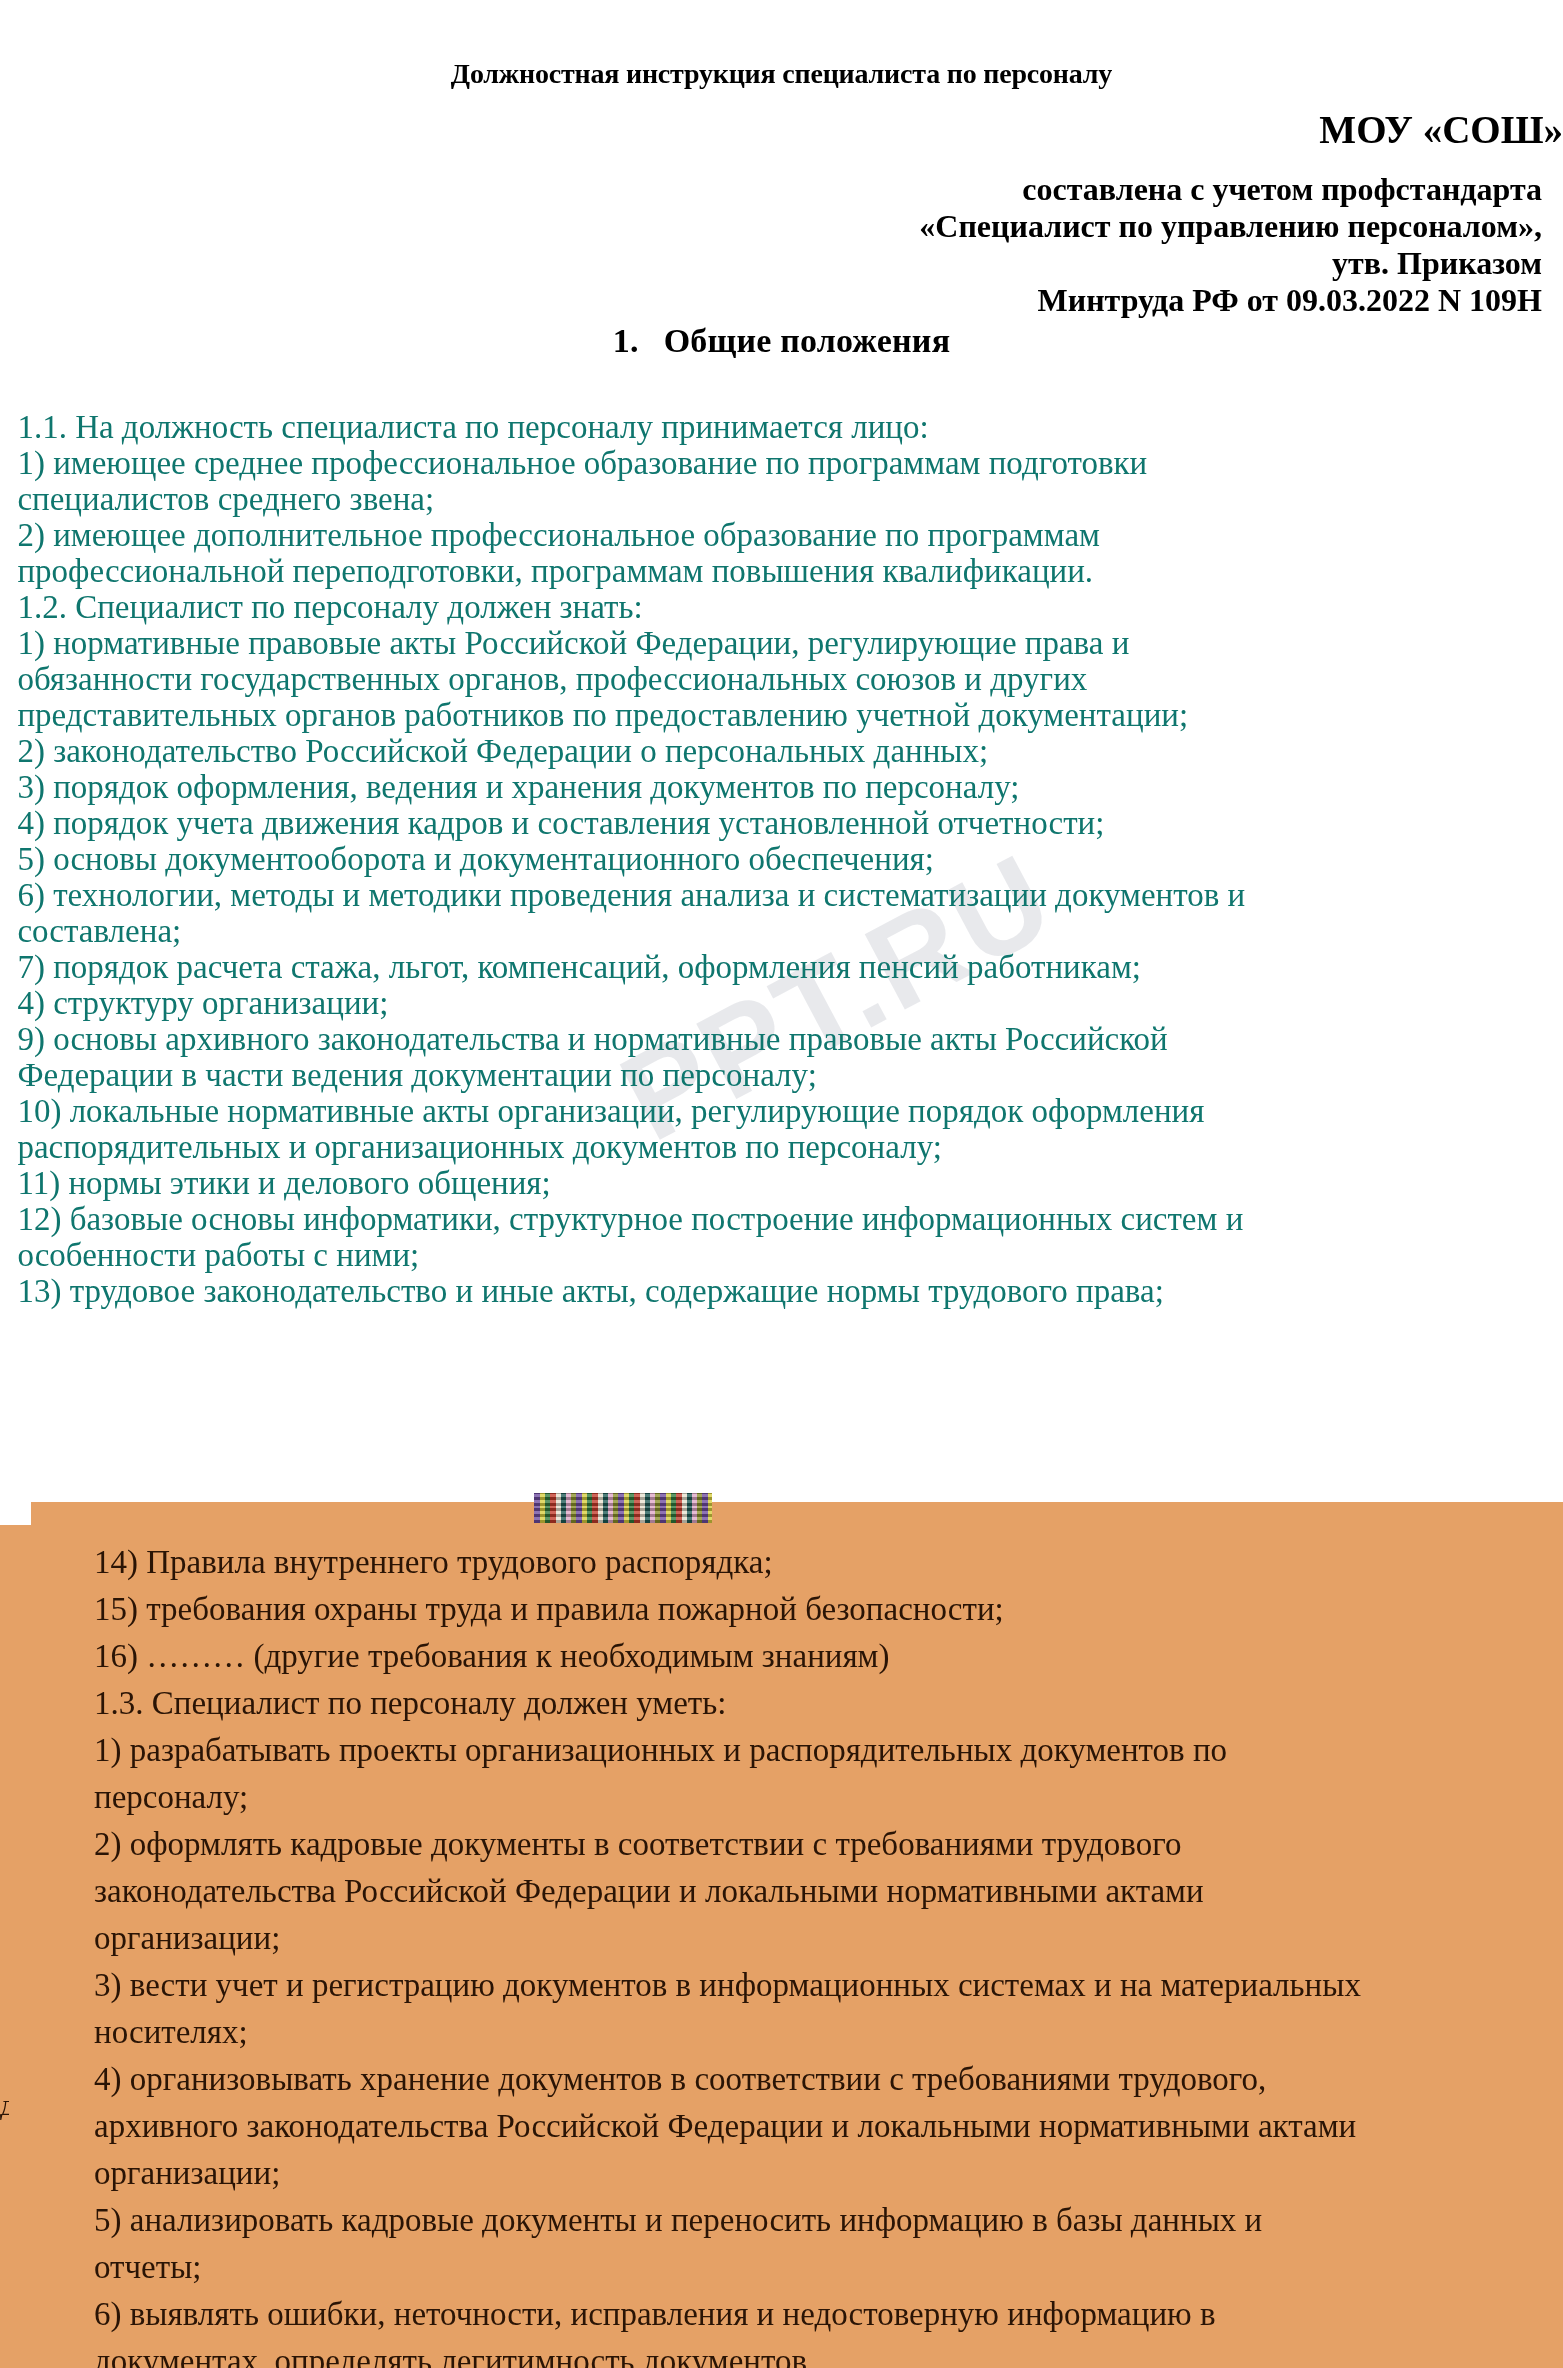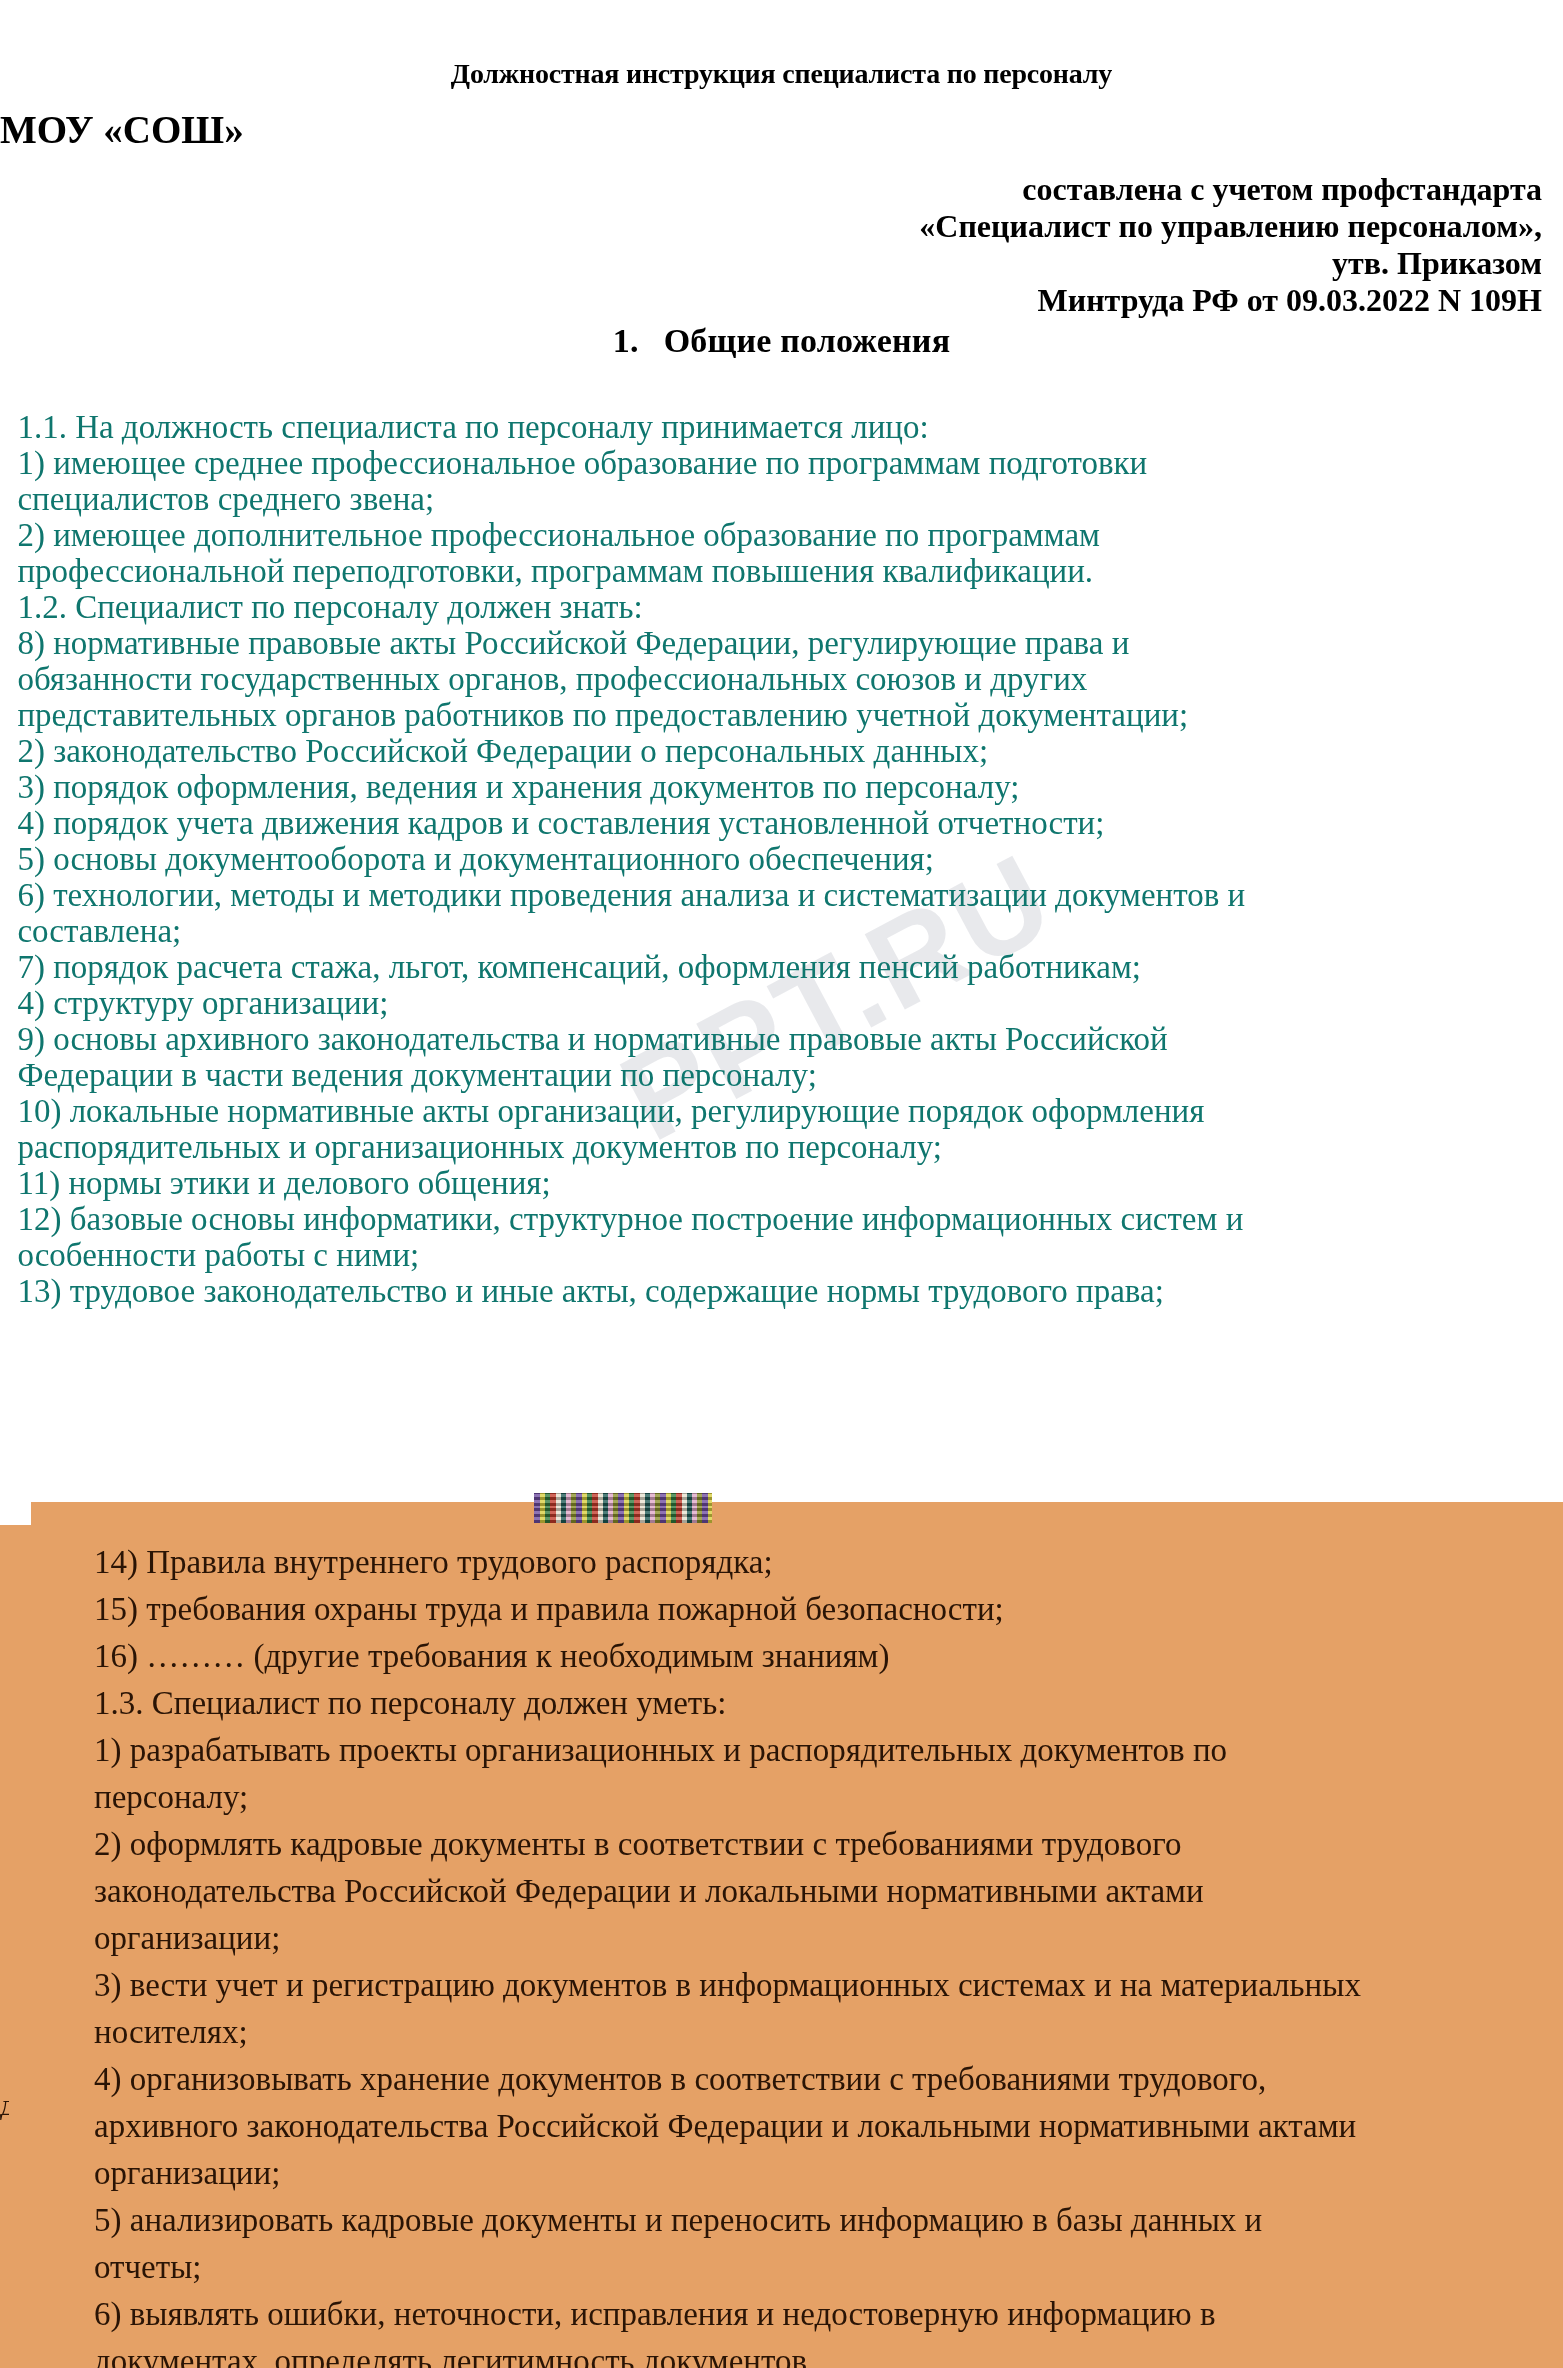--- a/index.html
+++ b/index.html
@@ -47,21 +47,21 @@
   .doc-title {
     text-align: center;
     font-size: 28px;
     font-weight: 700;
     line-height: 48px;
     margin: 8px;
     padding-top: 42px;
     letter-spacing: -0.2px;
   }
   .doc-title-line2 {
-    text-align: left;
+    text-align: right;
     font-size: 39px;
     font-weight: 700;
     line-height: 48px;
     margin: 0;
   }
   .doc-subtitle {
     margin: 0;
     padding-top: 17.4px;
     padding-right: 21px;
     text-align: right;
@@ -190,21 +190,21 @@
     <span class="num">1.</span><span>Общие положения</span>
   </div>
 
   <div class="body-white" style="color: #0f766e;">
       <p>1.1. На должность специалиста по персоналу принимается лицо:</p>
       <p>1) имеющее среднее профессиональное образование по программам подготовки</p>
       <p>специалистов среднего звена;</p>
       <p>2) имеющее дополнительное профессиональное образование по программам</p>
       <p>профессиональной переподготовки, программам повышения квалификации.</p>
       <p>1.2. Специалист по персоналу должен знать:</p>
-      <p>8) нормативные правовые акты Российской Федерации, регулирующие права и</p>
+      <p>1) нормативные правовые акты Российской Федерации, регулирующие права и</p>
       <p>обязанности государственных органов, профессиональных союзов и других</p>
       <p>представительных органов работников по предоставлению учетной документации;</p>
       <p>2) законодательство Российской Федерации о персональных данных;</p>
       <p>3) порядок оформления, ведения и хранения документов по персоналу;</p>
       <p>4) порядок учета движения кадров и составления установленной отчетности;</p>
       <p>5) основы документооборота и документационного обеспечения;</p>
       <p>6) технологии, методы и методики проведения анализа и систематизации документов и</p>
       <p>составлена;</p>
       <p>7) порядок расчета стажа, льгот, компенсаций, оформления пенсий работникам;</p>
       <p>4) структуру организации;</p>

